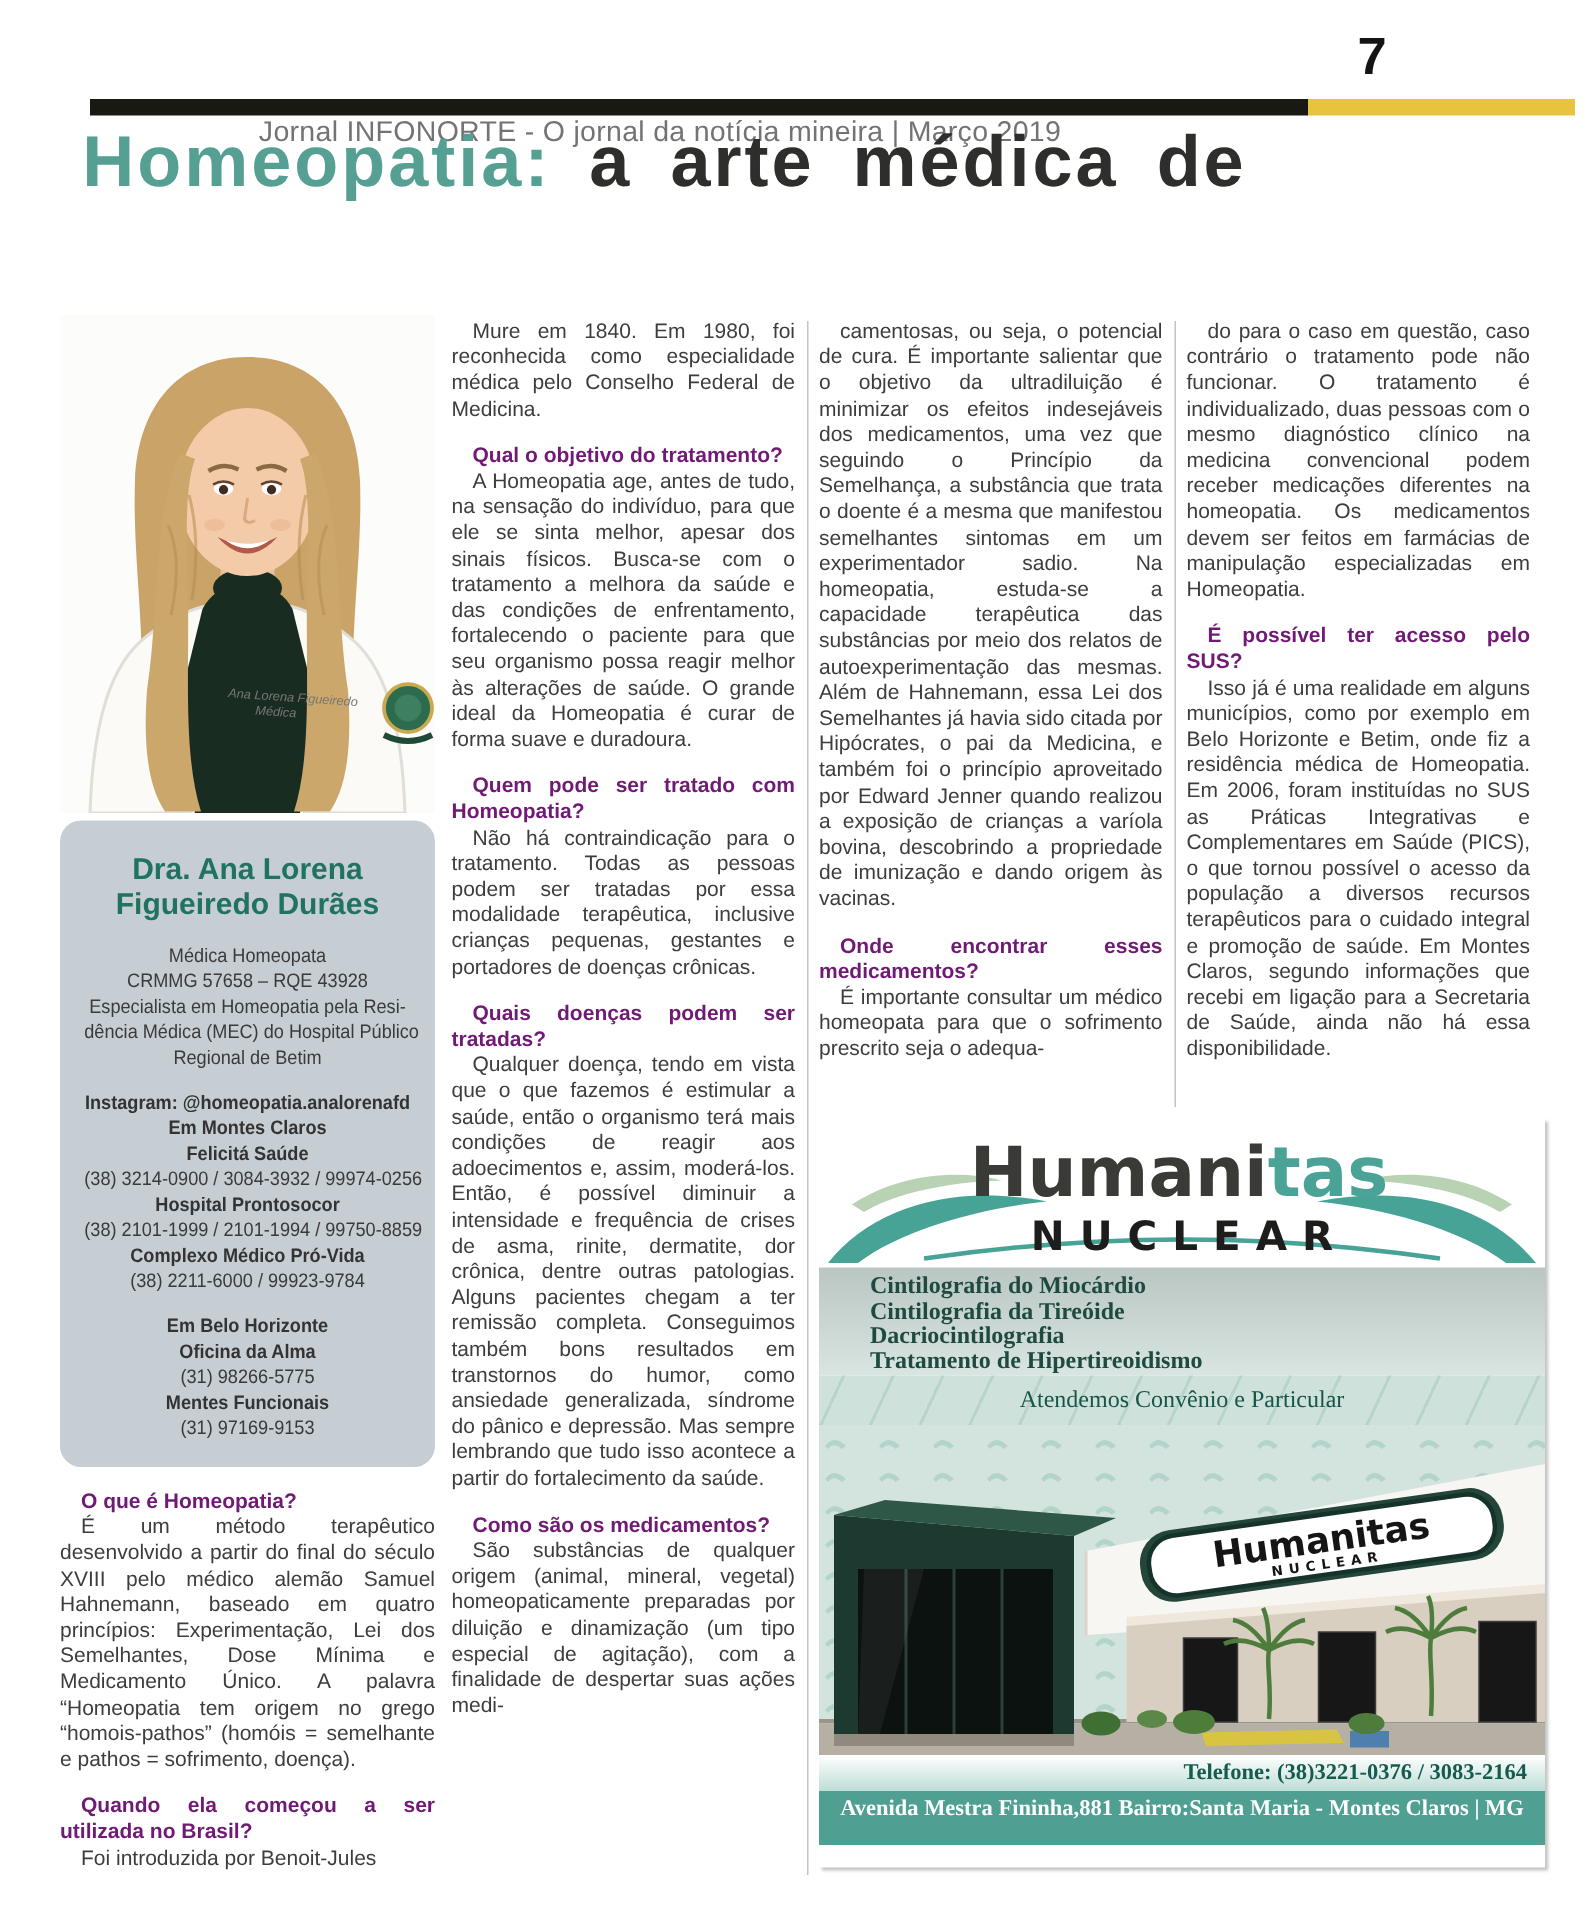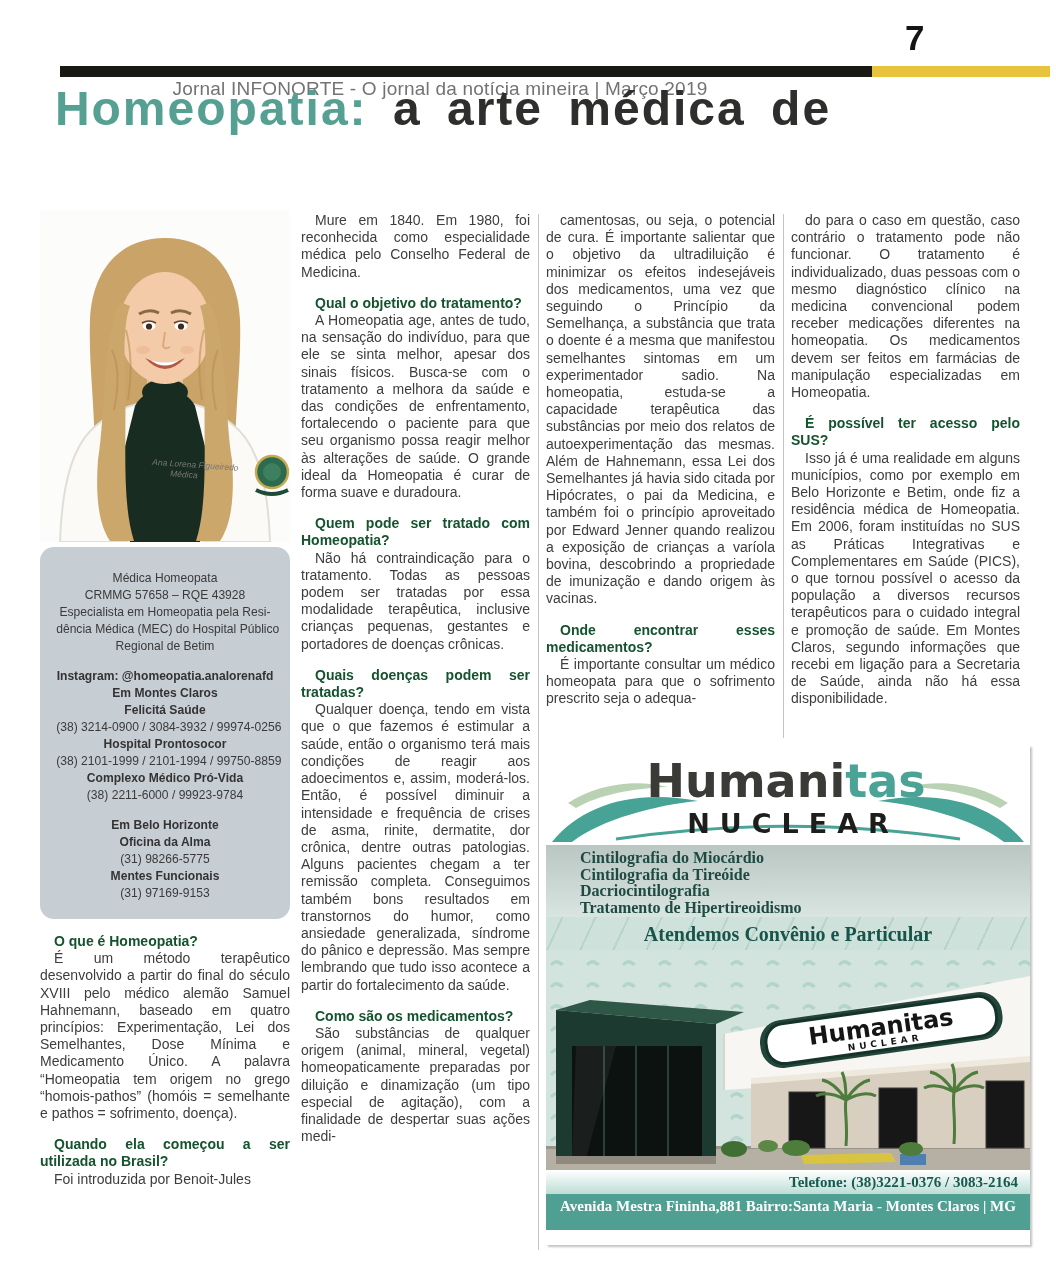--- a/index.html
+++ b/index.html
@@ -19,21 +19,21 @@
             letter-spacing:2px;word-spacing:10px;}
   .headline .hl{color:#55a093;}
 
   
   .col{position:absolute;top:212px;width:229px;font-size:14px;line-height:17.2px;
        text-align:justify;color:#3d3d3d;}
   .col-1{left:40px;top:210px;width:250px;}
   .col-2{left:301px;}
   .col-3{left:546px;}
   .col-4{left:791px;}
-  .qa-heading{font-weight:bold;color:#14532d;text-indent:14px;margin:14px 0 0 0;}
+  .qa-heading{font-weight:bold;color:#701a75;text-indent:14px;margin:14px 0 0 0;}
   .qa-para{text-indent:14px;margin:0;hyphens:auto;-webkit-hyphens:auto;}
   .col > div:first-child{margin-top:0;}
   .vdiv{position:absolute;width:1px;background:#c4c4c4;}
   .vdiv-a{left:538px;top:214px;height:1036px;}
   .vdiv-b{left:783px;top:214px;height:524px;}
 
   
   .photo{width:250px;height:332px;background:#fbfbfa;}
 
   
@@ -53,21 +53,21 @@
              text-align:center;font-family:"Liberation Serif",serif;font-weight:bold;
              font-size:21px;line-height:26px;color:#1b1b1b;}
   .ad-list{height:72px;background:linear-gradient(#b9c6c2,#d8e5e0);display:flex;
            padding:5px 0 0 34px;box-sizing:border-box;
            font-family:"Liberation Serif",serif;font-weight:bold;font-size:16px;
            line-height:16.5px;color:#1e4a42;}
   .ad-list .lcol{width:266px;}
   .ad-list .rcol{width:170px;}
   .exam-item{margin:0;}
   .ad-tagline{height:33px;text-align:center;font-family:"Liberation Serif",serif;
-              font-weight:bold;font-size:20px;line-height:34px;color:#17544a;
+              font-weight:normal;font-size:16px;line-height:34px;color:#17544a;
               background-color:#cfe1db;
               background-image:repeating-linear-gradient(115deg,rgba(255,255,255,0) 0 14px,
                  rgba(124,176,160,.28) 14px 16px,rgba(255,255,255,0) 16px 30px);}
   .ad-photo{height:220px;}
   .ad-phone{height:24px;background:linear-gradient(#ffffff,#bdded5);text-align:right;
             padding-right:12px;box-sizing:border-box;font-family:"Liberation Serif",serif;
             font-weight:bold;font-size:15px;line-height:24px;color:#175a50;}
   .ad-address{height:36px;background:#4fa093;text-align:center;
               font-family:"Liberation Serif",serif;font-weight:bold;font-size:15px;
               line-height:24px;color:#ffffff;}
@@ -127,20 +127,21 @@
 
         <g>
           <circle cx="232" cy="262" r="16" fill="#2d6b4f" stroke="#c9a84e" stroke-width="2.5"></circle>
           <circle cx="232" cy="262" r="9" fill="#3d7f5f"></circle>
           <path d="M216,280 q16,8 32,0" stroke="#1f4a38" stroke-width="4" fill="none"></path>
         </g>
       </svg>
     </div>
 
     <div class="profile-card">
+      <div class="card-name">Dra. Ana Lorena Figueiredo Durães</div>
       <div>
           <div class="card-line">Médica Homeopata</div>
           <div class="card-line">CRMMG 57658 – RQE 43928</div>
           <div class="card-line">Especialista em Homeopatia pela Resi-</div>
           <div class="card-line">dência Médica (MEC) do Hospital Público</div>
           <div class="card-line">Regional de Betim</div>
           <div class="card-line spacer"></div>
           <div class="card-line bold">Instagram: @homeopatia.analorenafd</div>
           <div class="card-line bold">Em Montes Claros</div>
           <div class="card-line bold">Felicitá Saúde</div>

